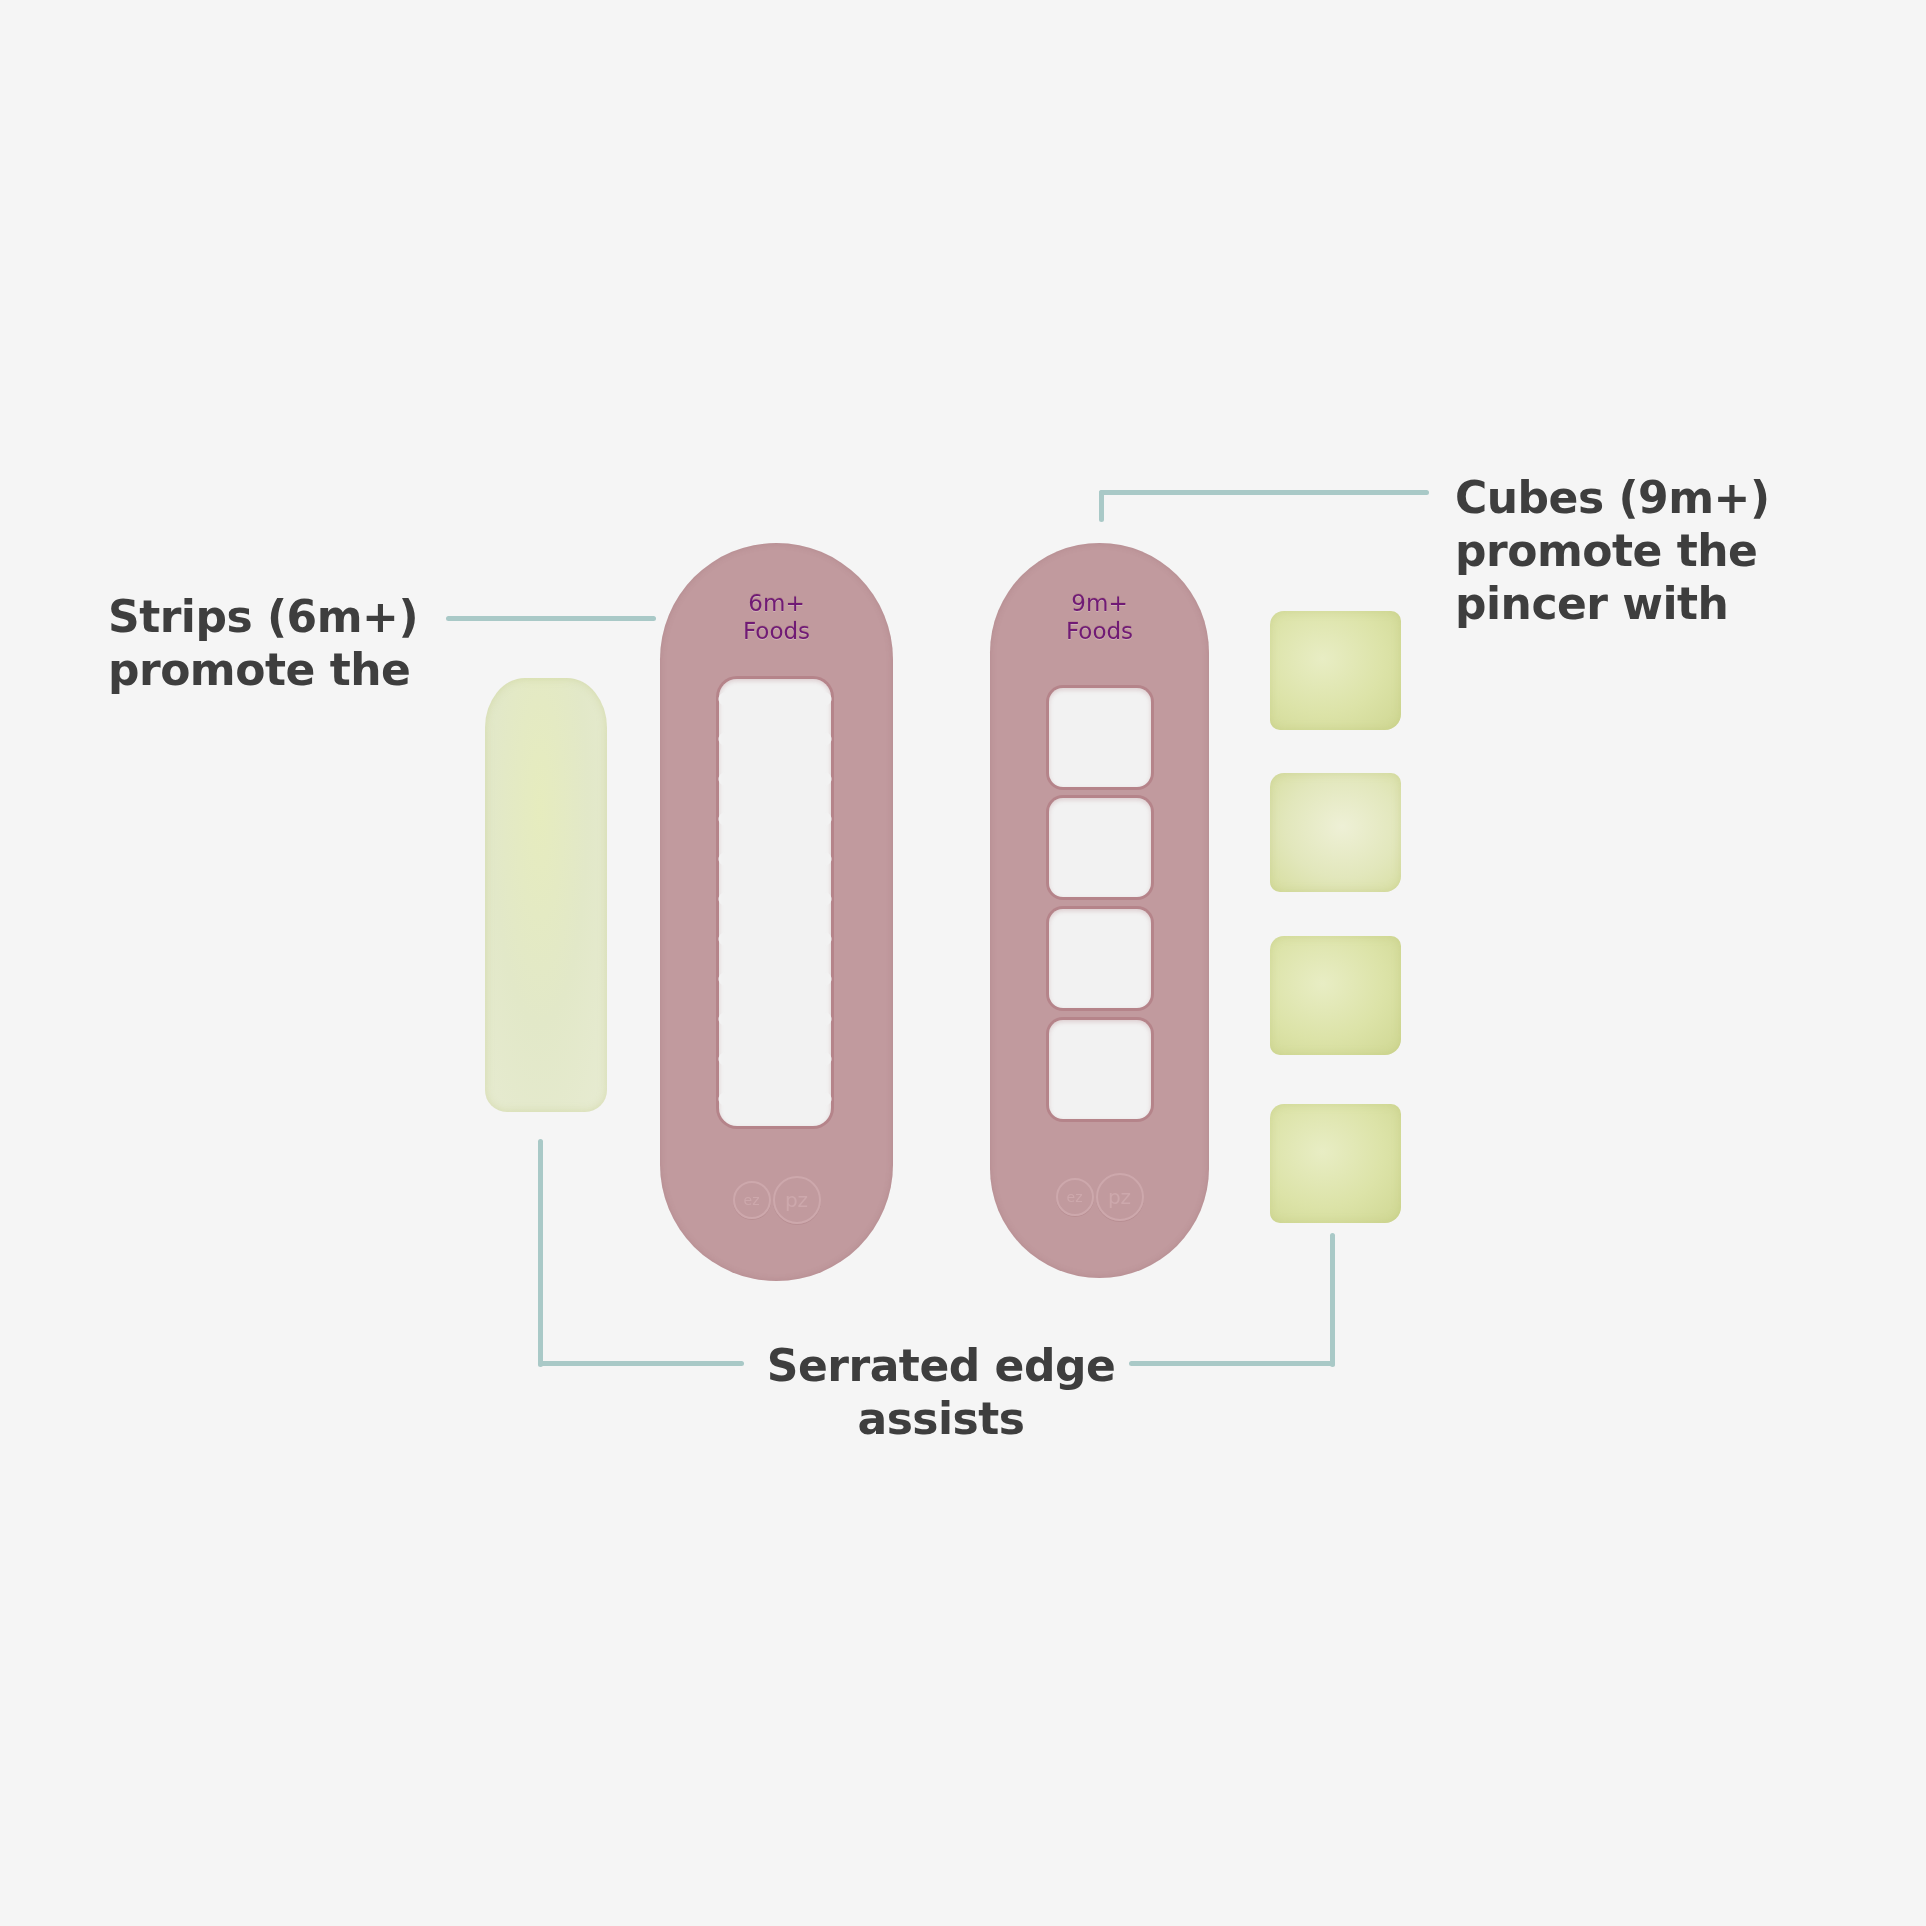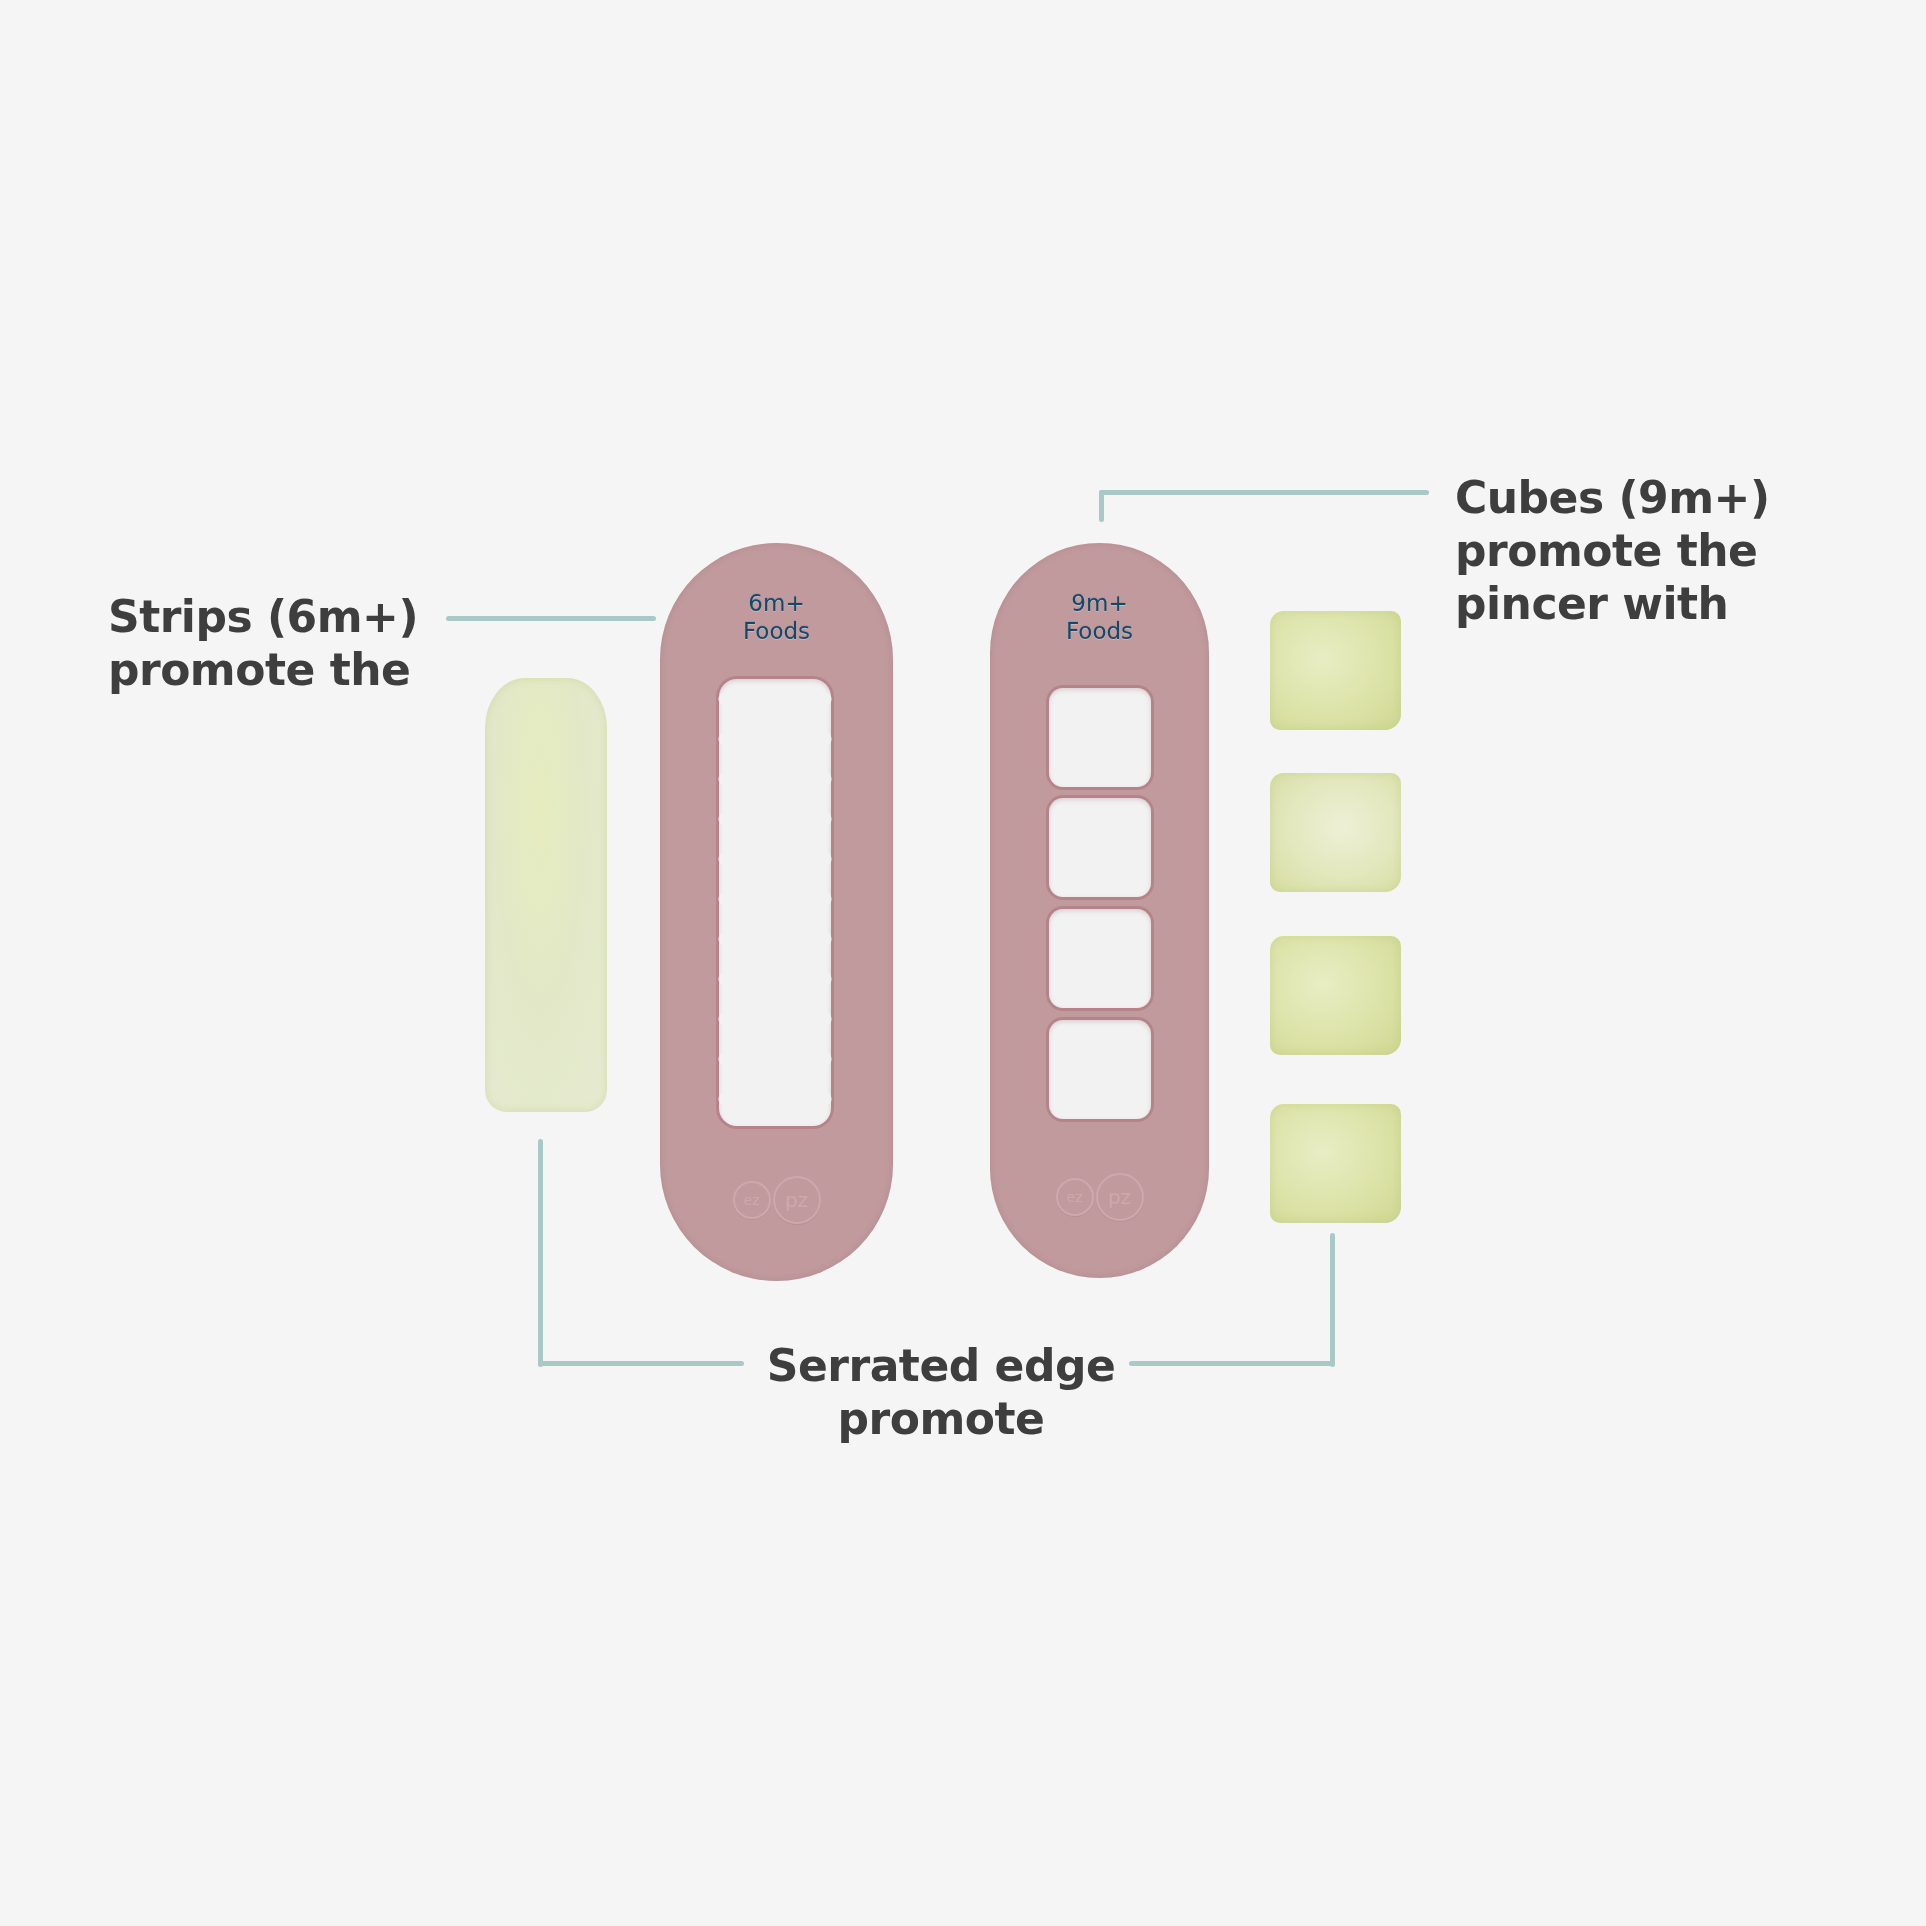--- a/index.html
+++ b/index.html
@@ -46,21 +46,21 @@
       border-radius: 117px / 117px;
       box-shadow: inset 0 0 6px rgba(140,90,96,0.25);
     }
     .cutter-left { left: 660px; top: 543px; width: 233px; height: 738px; }
     .cutter-right { left: 990px; top: 543px; width: 219px; height: 735px; }
 
     .emboss {
       position: absolute;
       width: 100%;
       text-align: center;
-      color: #0c4a6e;
+      color: #701a75;
       font-family: "DejaVu Sans", sans-serif;
       font-size: 23px;
       line-height: 28px;
       text-shadow: 0 1px 0 rgba(255,255,255,0.25), 0 -1px 0 rgba(150,100,105,0.25);
     }
     .emboss .line { display: block; }
     .emboss-top { top: 46px; }
 
     .logo {
       position: absolute;
@@ -141,21 +141,21 @@
   </div>
 
   <div class="label label-right">
     <span class="line">Cubes (9m+)</span>
     <span class="line">promote the</span>
     <span class="line">pincer with</span>
   </div>
 
   <div class="label label-bottom">
     <span class="line">Serrated edge</span>
-    <span class="line">promote</span>
+    <span class="line">assists</span>
   </div>
 
   <div class="connector" style="left:446px; top:616px; width:210px; height:5px;"></div>
 
   <div class="connector" style="left:1099px; top:490px; width:330px; height:5px;"></div>
   <div class="connector" style="left:1099px; top:490px; width:5px; height:32px;"></div>
 
   <div class="connector" style="left:538px; top:1139px; width:5px; height:228px;"></div>
   <div class="connector" style="left:538px; top:1361px; width:206px; height:5px;"></div>
   <div class="connector" style="left:1330px; top:1233px; width:5px; height:134px;"></div>

